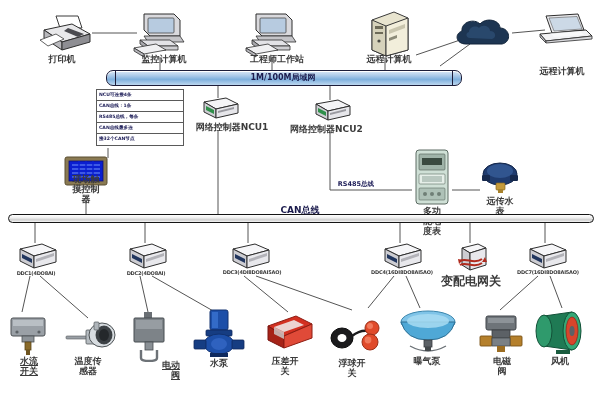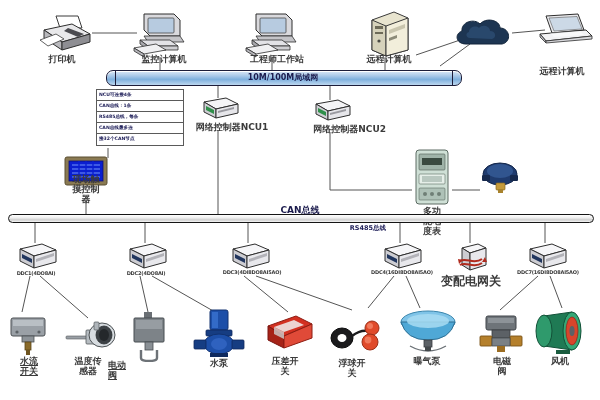--- a/index.html
+++ b/index.html
@@ -200,21 +200,21 @@
       <polygon points="12,29 12,31 58,27 58,24" fill="#d8d8dc" stroke="#2e2e2e" stroke-width="0.8"></polygon>
       <polygon points="16,21 46,19 50,23 20,25" fill="#ffffff" opacity="0.5"></polygon>
     </svg>
   </div>
   <div class="lbl lbl-cn" style="left:524px;top:66px;width:76px;">远程计算机</div>
 
   <div class="lanbar" style="left:106px;top:70px;width:354px;height:14px;">
     <div class="cap" style="left:8px;"></div>
     <div class="cap" style="right:8px;border-left:none;border-right:1.5px solid #1d1d3a;"></div>
   </div>
-  <div class="lbl-bus" style="left:106px;top:72px;width:354px;">10M/100M局域网</div>
+  <div class="lbl-bus" style="left:106px;top:72px;width:354px;">1M/100M局域网</div>
 
   <div class="infobox" style="left:96px;top:89px;width:88px;height:57px;">
     <div class="row">NCU可连接4条</div>
     <div class="row">CAN总线：1条</div>
     <div class="row">RS485总线，每条</div>
     <div class="row">CAN总线最多连</div>
     <div class="row">接32个CAN节点</div>
   </div>
 
   <div class="node" style="left:196px;top:96px;">
@@ -230,23 +230,23 @@
 
   <div class="node" style="left:308px;top:98px;">
     <svg width="46" height="26" viewBox="0 0 46 26">
       <polygon points="8,6 30,2 42,8 20,13" fill="#f4f4f6" stroke="#2e2e2e" stroke-width="1"></polygon>
       <polygon points="8,6 8,16 20,22 20,13" fill="#cfcfd4" stroke="#2e2e2e" stroke-width="1"></polygon>
       <polygon points="20,13 20,22 42,17 42,8" fill="#e6e6ea" stroke="#2e2e2e" stroke-width="1"></polygon>
       <polygon points="10,10 18,14 18,18 10,14" fill="#2f8f4a"></polygon>
       <polygon points="22,15 38,11 38,13 22,17" fill="#9a9aa0"></polygon>
     </svg>
   </div>
-  <div class="lbl lbl-cn" style="left:290px;top:124px;width:96px;text-align:right;">网络控制器NCU2</div>
-
-  <div class="lbl" style="left:326px;top:180px;width:60px;text-align:right;font-size:6.5px;color:#20205a;margin-top:44px;">RS485总线</div>
+  <div class="lbl lbl-cn" style="left:290px;top:124px;width:96px;text-align:left;">网络控制器NCU2</div>
+
+  <div class="lbl" style="left:326px;top:180px;width:60px;text-align:center;font-size:6.5px;color:#20205a;">RS485总线</div>
 
   <div class="node" style="left:62px;top:155px;">
     <svg width="48" height="34" viewBox="0 0 48 34">
       <rect x="3" y="2" width="42" height="28" rx="2" fill="#8a7a52" stroke="#5b4f33" stroke-width="1"></rect>
       <rect x="7" y="6" width="34" height="20" fill="#0a1fd0" stroke="#101070" stroke-width="0.8"></rect>
       <g stroke="#7ea0ff" stroke-width="0.9">
         <line x1="10" y1="10" x2="38" y2="10"></line>
         <line x1="10" y1="14" x2="38" y2="14"></line>
         <line x1="10" y1="18" x2="38" y2="18"></line>
         <line x1="10" y1="22" x2="38" y2="22"></line>
@@ -282,20 +282,22 @@
   <div class="node" style="left:474px;top:160px;">
     <svg width="52" height="34" viewBox="0 0 52 34">
       <ellipse cx="26" cy="14" rx="17" ry="11" fill="#1f3b6e" stroke="#13264a" stroke-width="1"></ellipse>
       <ellipse cx="26" cy="11" rx="13" ry="7" fill="#31558f"></ellipse>
       <rect x="8" y="15" width="8" height="6" rx="1" fill="#16294d"></rect>
       <rect x="36" y="15" width="8" height="6" rx="1" fill="#16294d"></rect>
       <rect x="22" y="23" width="9" height="7" rx="1" fill="#c49a3a" stroke="#8a6b22" stroke-width="0.7"></rect>
       <rect x="24" y="29" width="5" height="4" fill="#a8822c"></rect>
     </svg>
   </div>
+  <div class="lbl lbl-cn" style="left:472px;top:196px;width:56px;text-align:center;">远传水
+表</div>
 
   <div class="canbar" style="left:8px;top:214px;width:584px;height:7px;"></div>
   <div class="lbl-bus" style="left:250px;top:204px;width:100px;font-size:9px;">CAN总线</div>
 
   <div class="node" style="left:12px;top:243px;">
     <svg width="48" height="28" viewBox="0 0 48 28">
       <polygon points="8,6 30,1 44,7 22,13" fill="#f6f6f8" stroke="#2e2e2e" stroke-width="1"></polygon>
       <polygon points="8,6 8,18 22,25 22,13" fill="#cdcdd2" stroke="#2e2e2e" stroke-width="1"></polygon>
       <polygon points="22,13 22,25 44,19 44,7" fill="#e8e8ec" stroke="#2e2e2e" stroke-width="1"></polygon>
       <polygon points="10,11 20,16 20,20 10,15" fill="#21365e"></polygon>
@@ -390,21 +392,21 @@
 
   <div class="node" style="left:128px;top:310px;">
     <svg width="44" height="52" viewBox="0 0 44 52">
       <rect x="16" y="2" width="8" height="6" fill="#6a6f74"></rect>
       <rect x="6" y="8" width="30" height="24" rx="1" fill="#7d8388" stroke="#474c50" stroke-width="1"></rect>
       <rect x="8" y="10" width="26" height="9" fill="#979da2"></rect>
       <rect x="17" y="32" width="8" height="8" fill="#8a9095" stroke="#474c50" stroke-width="0.8"></rect>
       <path d="M13 40 L13 48 Q13 51 21 51 Q29 51 29 48 L29 40" fill="none" stroke="#6d7277" stroke-width="2.4"></path>
     </svg>
   </div>
-  <div class="lbl lbl-cn" style="left:108px;top:360px;width:52px;text-align:left;text-decoration:underline;">电动
+  <div class="lbl lbl-cn" style="left:128px;top:360px;width:52px;text-align:right;text-decoration:underline;">电动
 阀</div>
 
   <div class="node" style="left:192px;top:308px;">
     <svg width="54" height="50" viewBox="0 0 54 50">
       <rect x="18" y="2" width="18" height="20" rx="2" fill="#1d4fa8" stroke="#123270" stroke-width="1"></rect>
       <rect x="20" y="4" width="6" height="16" fill="#3a72cf" opacity="0.8"></rect>
       <rect x="14" y="22" width="26" height="6" rx="1" fill="#163d82" stroke="#0f2a5e" stroke-width="0.8"></rect>
       <ellipse cx="27" cy="36" rx="15" ry="10" fill="#1d4fa8" stroke="#123270" stroke-width="1"></ellipse>
       <ellipse cx="27" cy="36" rx="8" ry="6" fill="#2f62bf"></ellipse>
       <rect x="2" y="32" width="12" height="9" rx="1" fill="#163d82" stroke="#0f2a5e" stroke-width="0.8"></rect>

